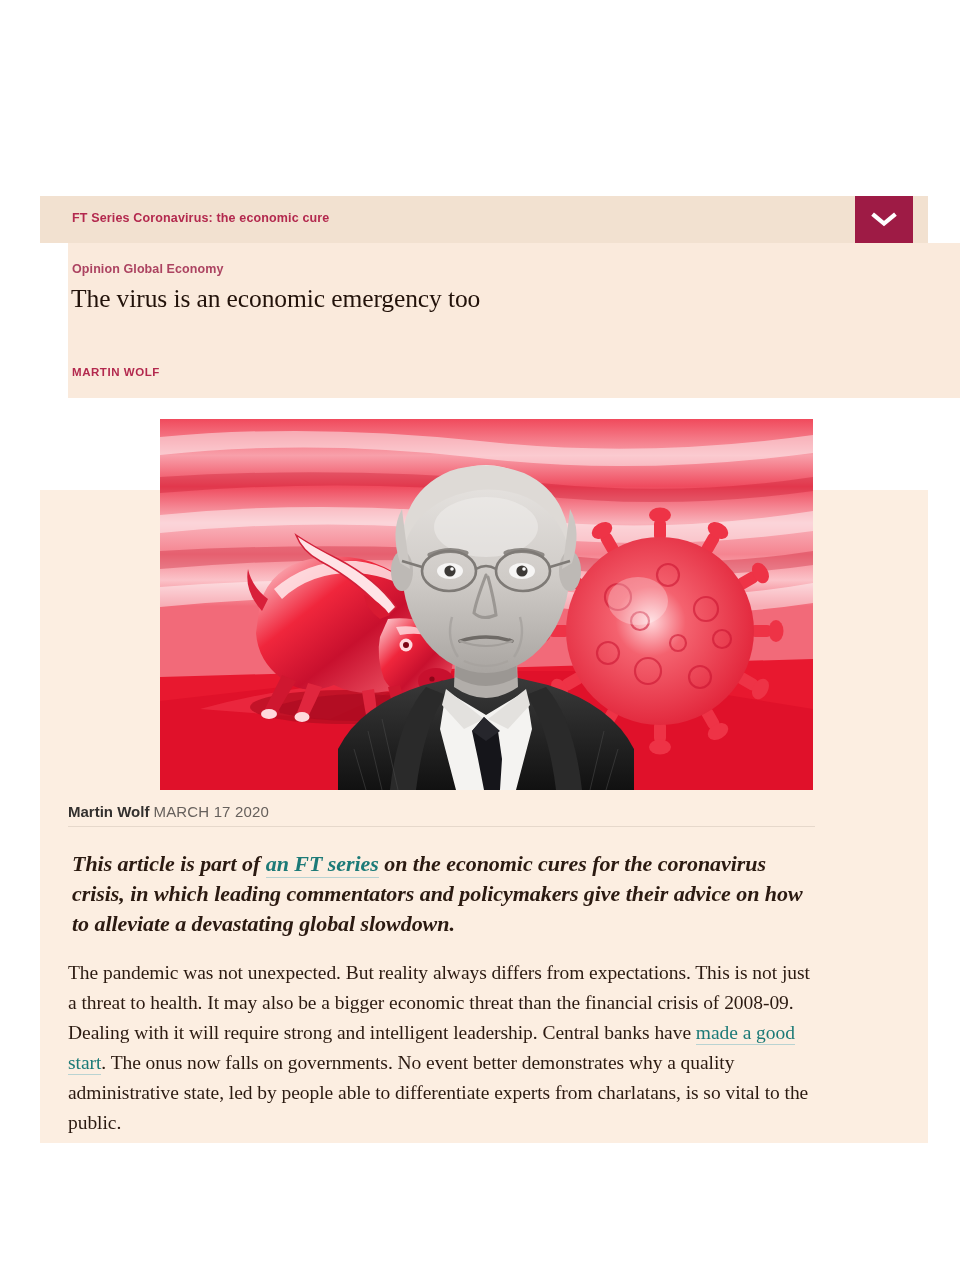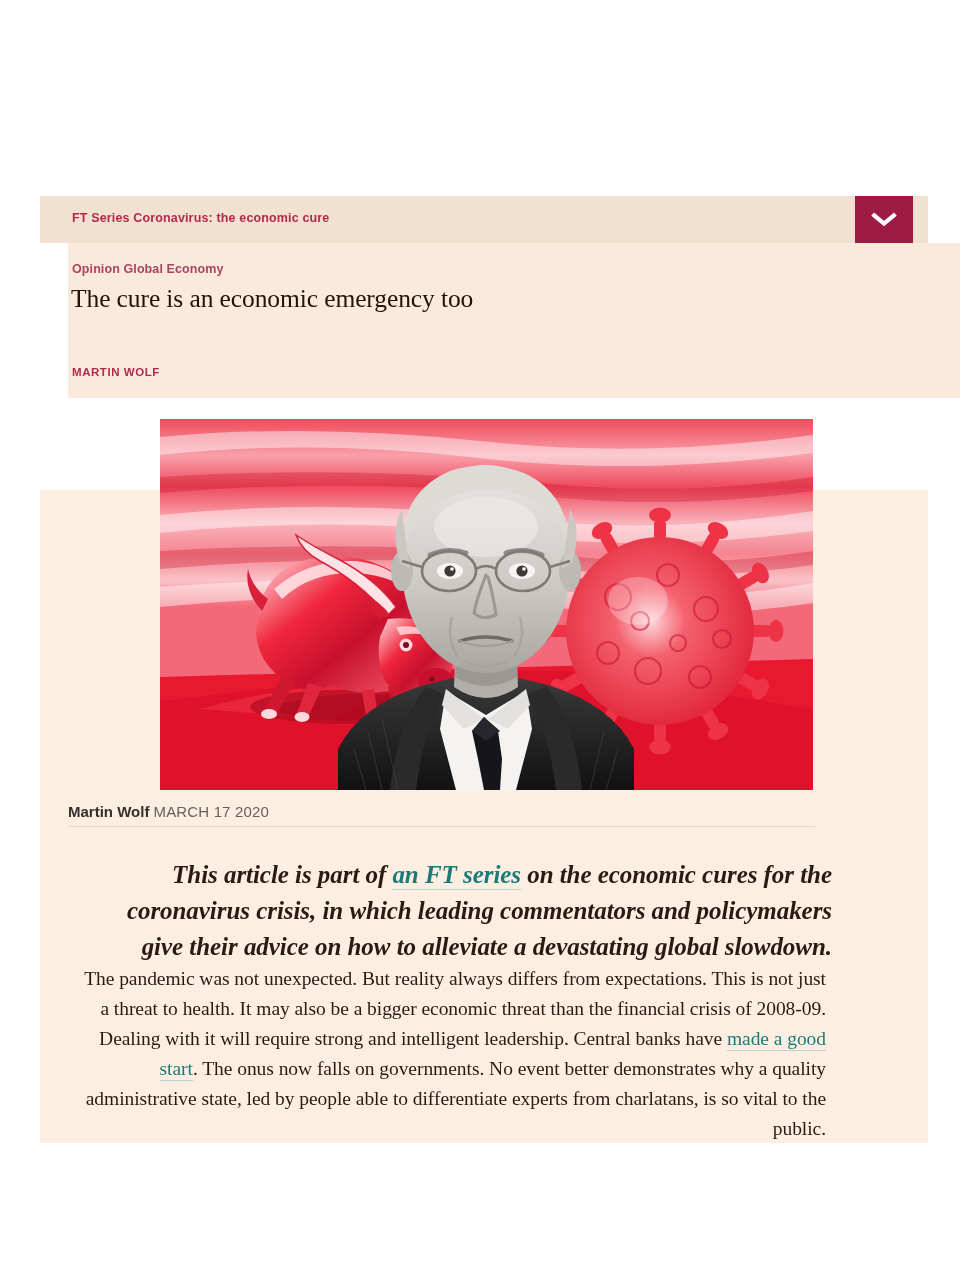--- a/index.html
+++ b/index.html
@@ -9,21 +9,21 @@
   body {
     width: 960px;
     height: 1280px;
     background: #ffffff;
     font-family: "Liberation Sans", sans-serif;
     position: relative;
     overflow: hidden;
     -webkit-font-smoothing: antialiased;
   }
 
-  .page { position: absolute; inset: 0; text-align: right; }
+  .page { position: absolute; inset: 0; }
 
   
   .content-slab {
     position: absolute;
     left: 40px;
     top: 490px;
     width: 888px;
     height: 653px;
     background: #fceee1;
   }
@@ -151,35 +151,35 @@
     height: 1px;
     background: #e6d8cb;
   }
 
   
   .intro {
     position: absolute;
     left: 68px;
     top: 845px;
     width: 752px;
-    margin: 12px;
+    margin: 4px;
     font-family: "Liberation Serif", serif;
     font-style: italic;
     font-weight: 700;
-    font-size: 25px;
-    line-height: 36px;
+    font-size: 22px;
+    line-height: 30px;
     letter-spacing: -0.05px;
     color: #2b1a11;
   }
   .body-para {
     position: absolute;
     left: 68px;
     top: 958px;
     width: 752px;
-    margin: 6px;
+    margin: 0;
     font-family: "Liberation Serif", serif;
     font-size: 19.5px;
     line-height: 30px;
     letter-spacing: -0.05px;
     color: #2b1a11;
   }
   a.inline-link {
     color: #1c7a77;
     text-decoration: none;
     border-bottom: 1px solid #b9d3d2;
@@ -199,21 +199,21 @@
       <span>
         <svg width="26" height="16" viewBox="0 0 26 16" aria-hidden="true">
           <path d="M3.2 3.4 L13 11.6 L22.8 3.4" fill="none" stroke="#ffffff" stroke-width="4.2" stroke-linecap="square" stroke-linejoin="miter"></path>
         </svg>
       </span>
     </button>
   </div>
 
   <div class="article-header">
     <span class="kicker">Opinion Global Economy</span>
-    <h1 class="headline">The cure is an economic emergency too</h1>
+    <h1 class="headline">The virus is an economic emergency too</h1>
     <span class="header-byline">MARTIN WOLF</span>
   </div>
 
   <div class="hero">
     <svg viewBox="0 0 653 371" preserveAspectRatio="none" aria-hidden="true">
       <defs>
         <linearGradient id="skyGrad" x1="0" y1="0" x2="0" y2="1">
           <stop offset="0%" stop-color="#f04a5c"></stop>
           <stop offset="14%" stop-color="#f8a0aa"></stop>
           <stop offset="26%" stop-color="#ef4a5d"></stop>

